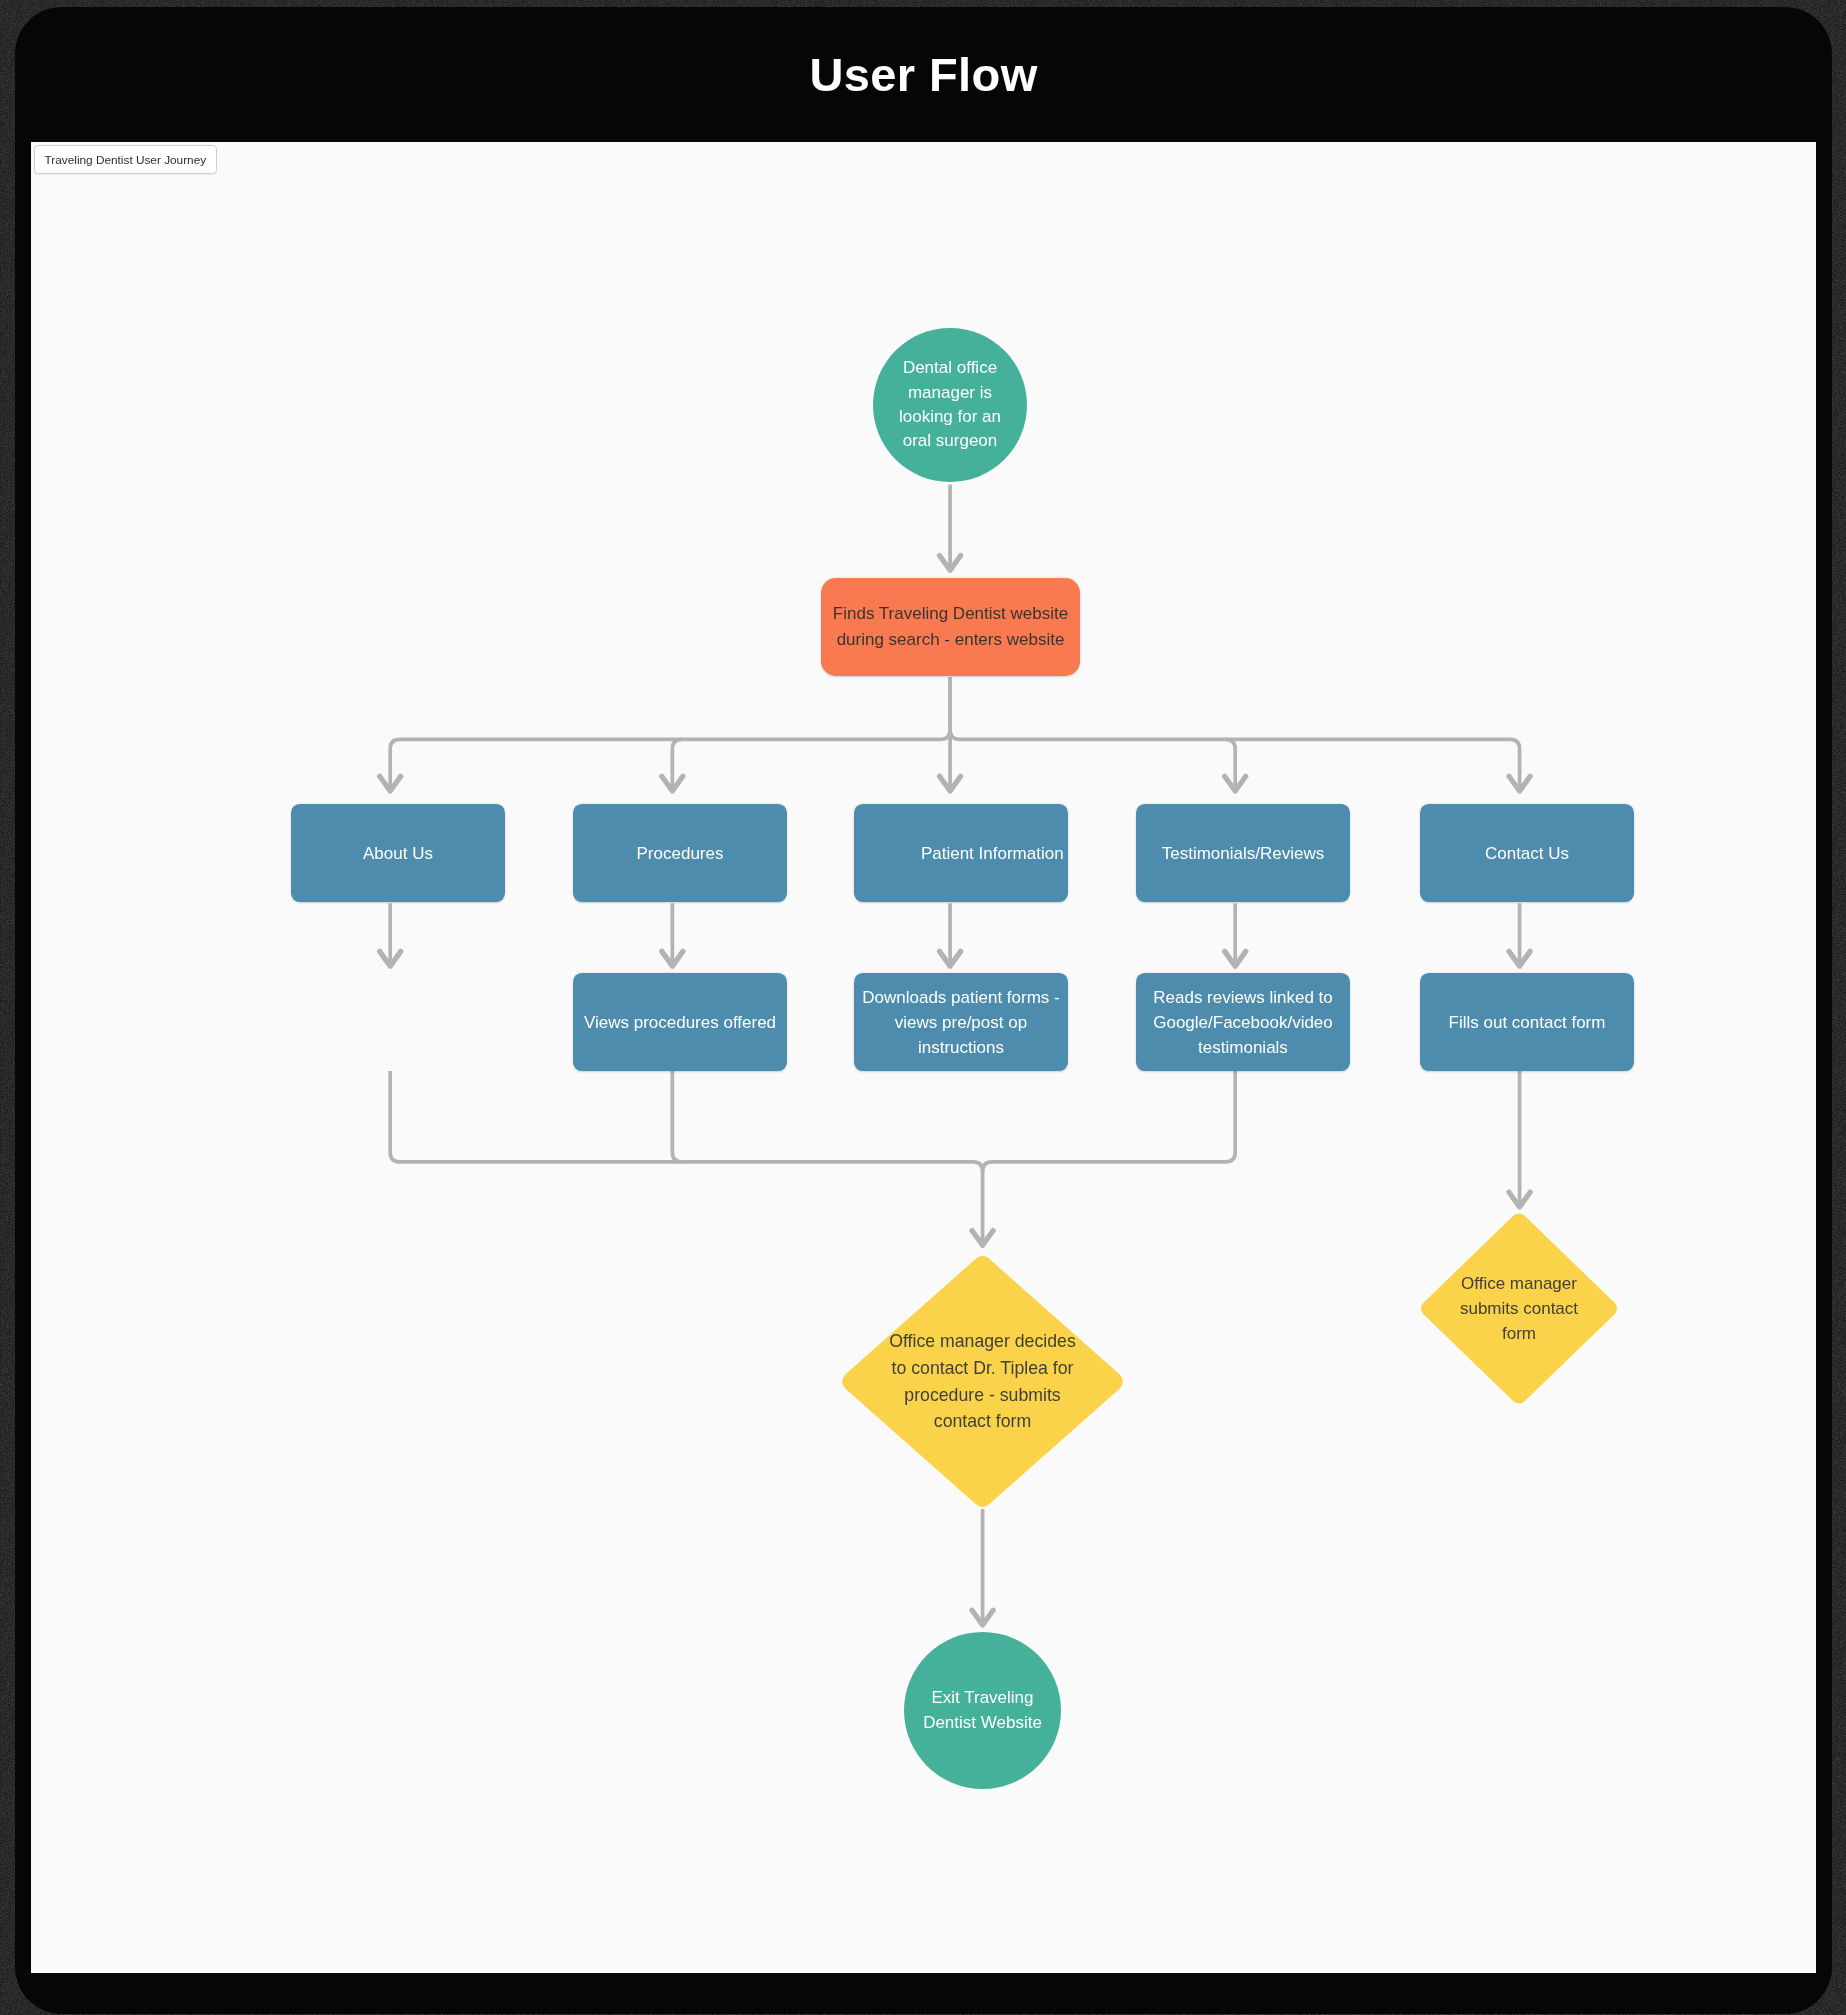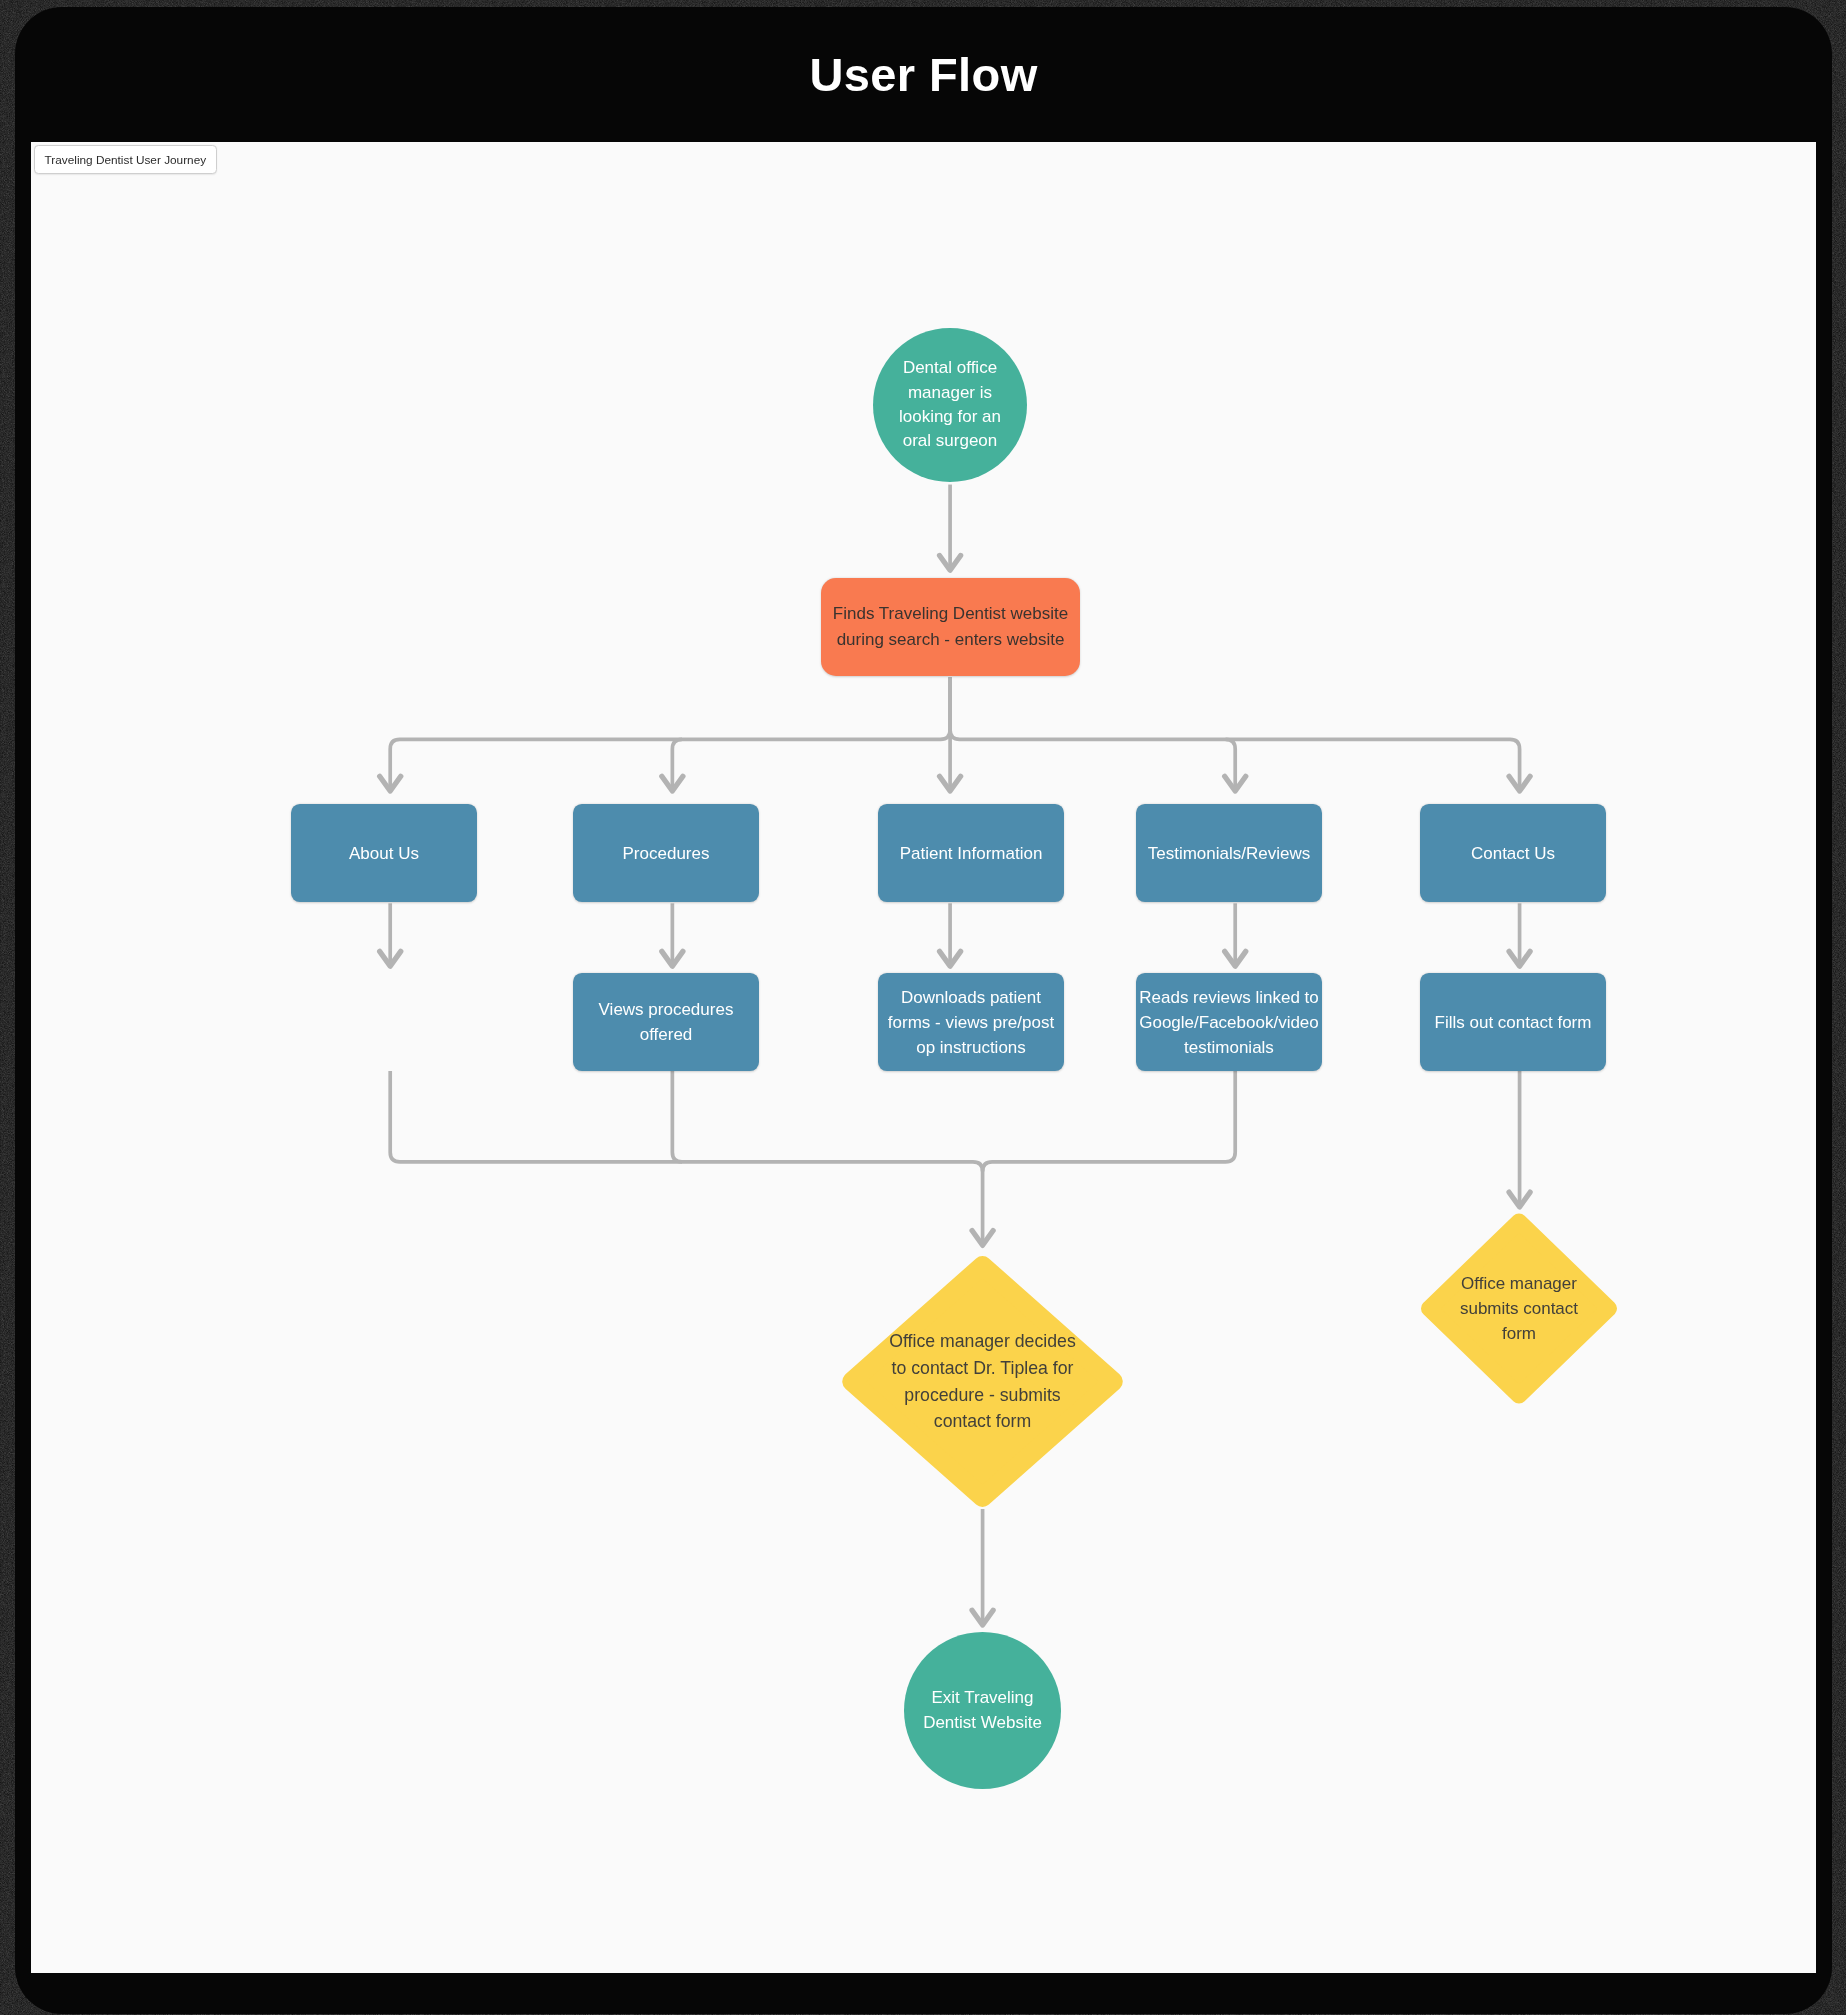--- a/index.html
+++ b/index.html
@@ -25,23 +25,23 @@
   #connectors{position:absolute;left:0;top:0;z-index:3;}
   
   .node{position:absolute;z-index:4;display:flex;align-items:center;justify-content:center;
         text-align:center;box-sizing:border-box;line-height:25px;font-size:17px;}
   .circle{width:154px;height:154px;border-radius:50%;background:var(--teal,#45b19b);
           color:#fff;padding:10.3px;line-height:24.4px;}
   .rect{border-radius:8.9px;color:#fff;background:var(--blue,#4d8cad);
         box-shadow:0 0.7px 2.2px rgba(0,0,0,.18);padding:0 4.4px;}
   .rect.orange{background:var(--orange,#f97a50);color:#3a332f;width:259px;height:98px;
         left:821px;top:578px;font-size:17px;line-height:26px;padding:0 5.9px;border-radius:15px;}
-  .rect.blue{width:186px;height:98px;}
+  .rect.blue{width:214px;height:98px;}
   .row1{top:804px;} .row2{top:973px;}
-  .c1{left:291px;} .c2{left:573px;} .c3{left:878px;} .c4{left:1136px;} .c5{left:1420px;}
+  .c1{left:291px;} .c2{left:573px;} .c3{left:854px;justify-content:flex-end;} .c4{left:1136px;} .c5{left:1420px;}
   .diamond{background:transparent;padding:0;}
   .diamond svg{position:absolute;left:0;top:0;}
   .diamond .dtext{position:relative;z-index:1;color:#42403a;line-height:26.6px;font-size:17.7px;}
   #decision-main{left:842px;top:1256px;width:281px;height:251px;}
   #decision-main .dtext{width:189px;}
   #decision-contact{left:1421px;top:1213px;width:196px;height:191px;}
   #decision-contact .dtext{width:121px;font-size:17px;line-height:25px;}
   #exit-circle{left:904px;top:1632px;width:157px;height:157px;}
 </style>
 </head>

